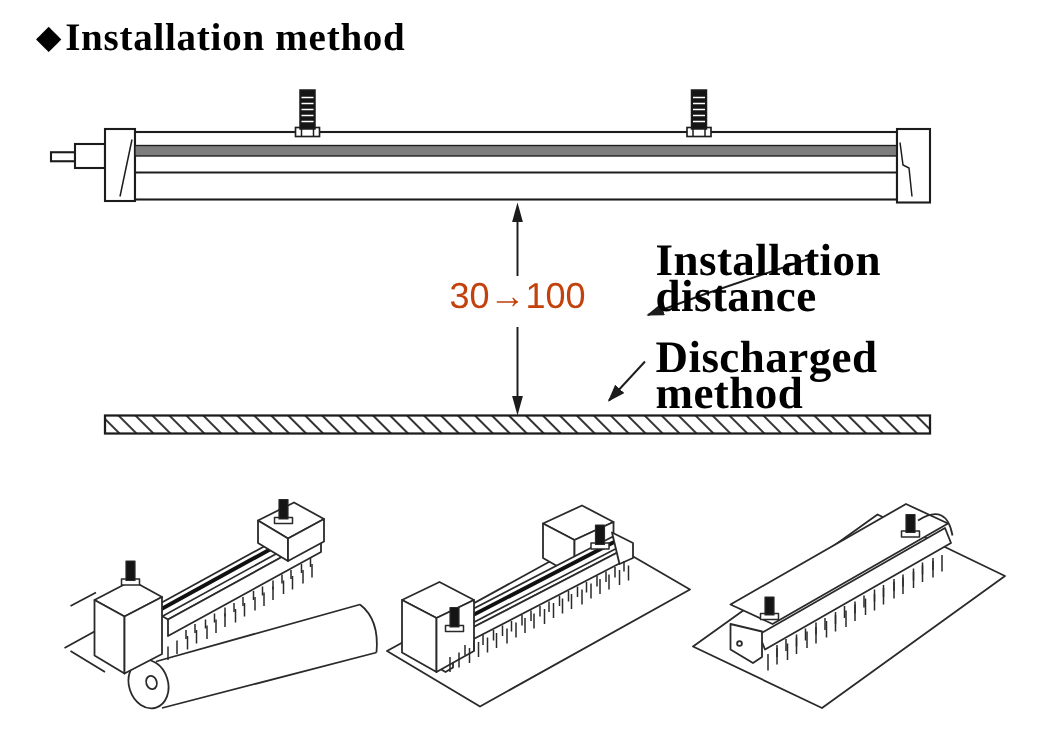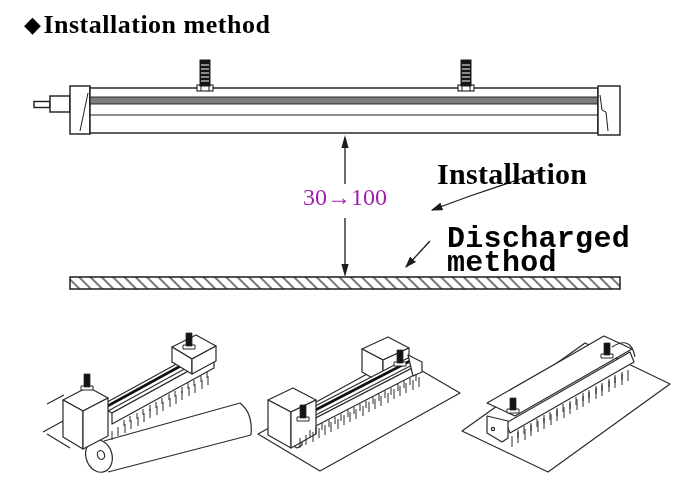--- a/index.html
+++ b/index.html
@@ -12,30 +12,30 @@
     font-size:26px;font-weight:bold;color:#000;
     letter-spacing:0.5px;white-space:nowrap;
   }
   .title .bullet{
     font-family:"DejaVu Sans",sans-serif;
     font-size:22px;vertical-align:1px;margin-right:2px;
   }
   .diagram-svg{position:absolute;left:0;top:0;}
   .dim-value{
     position:absolute;left:345px;top:184px;transform:translateX(-50%);
-    font-family:Liberation Serif, serif;
-    font-size:24px;font-weight:400;color:#a21caf;
+    font-family:Liberation Sans, sans-serif;
+    font-size:24px;font-weight:400;color:#c2410c;
     background:#fff;padding:0 3px;white-space:nowrap;
   }
   .callout{
     position:absolute;font-weight:bold;color:#000;
     font-size:30px;line-height:24px;letter-spacing:0.3px;white-space:nowrap;
   }
   .callout-install{left:437px;top:162px;}
-  .callout-discharged{left:447px;top:227px;font-family:Liberation Mono, monospace;}
+  .callout-discharged{left:437px;top:227px;}
 </style>
 </head>
 <body>
 
 <div class="page">
 
   <div class="title">
     <span class="bullet">◆</span><span>Installation method</span>
   </div>
 
@@ -206,20 +206,21 @@
         <rect x="601" y="354" width="12" height="4" fill="#fff" stroke-width="1"></rect>
         <rect x="604" y="343" width="6" height="12" fill="#151515" stroke-width="0.8"></rect>
       </g>
     </g>
   </svg>
 
   <div class="dim-value">30→100</div>
 
   <div class="callout callout-install">
     <div>Installation</div>
+    <div>distance</div>
   </div>
 
   <div class="callout callout-discharged">
     <div>Discharged</div>
     <div>method</div>
   </div>
 
 </div>
 
 </body></html>

